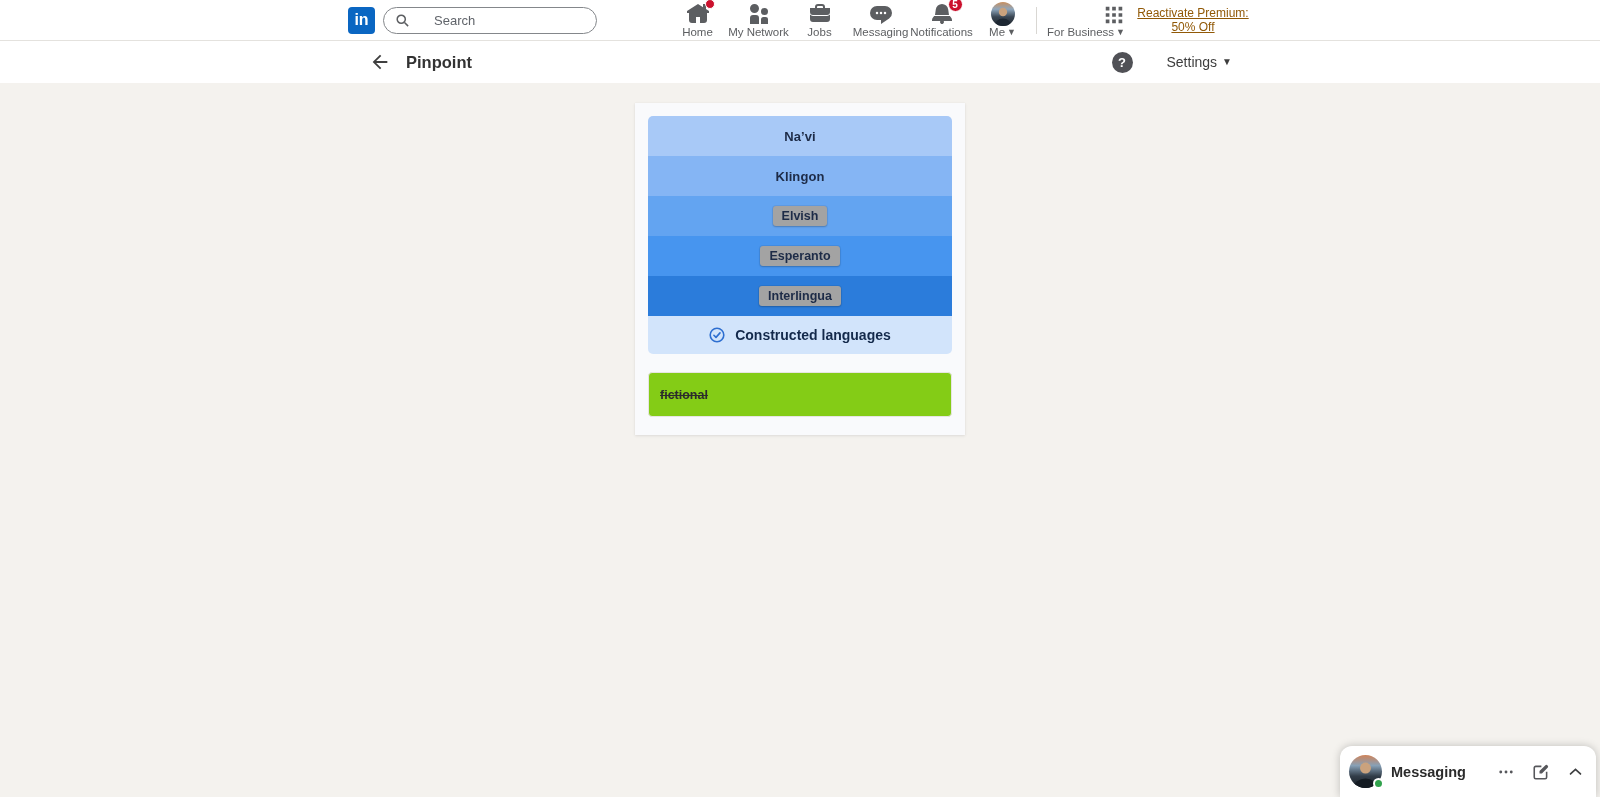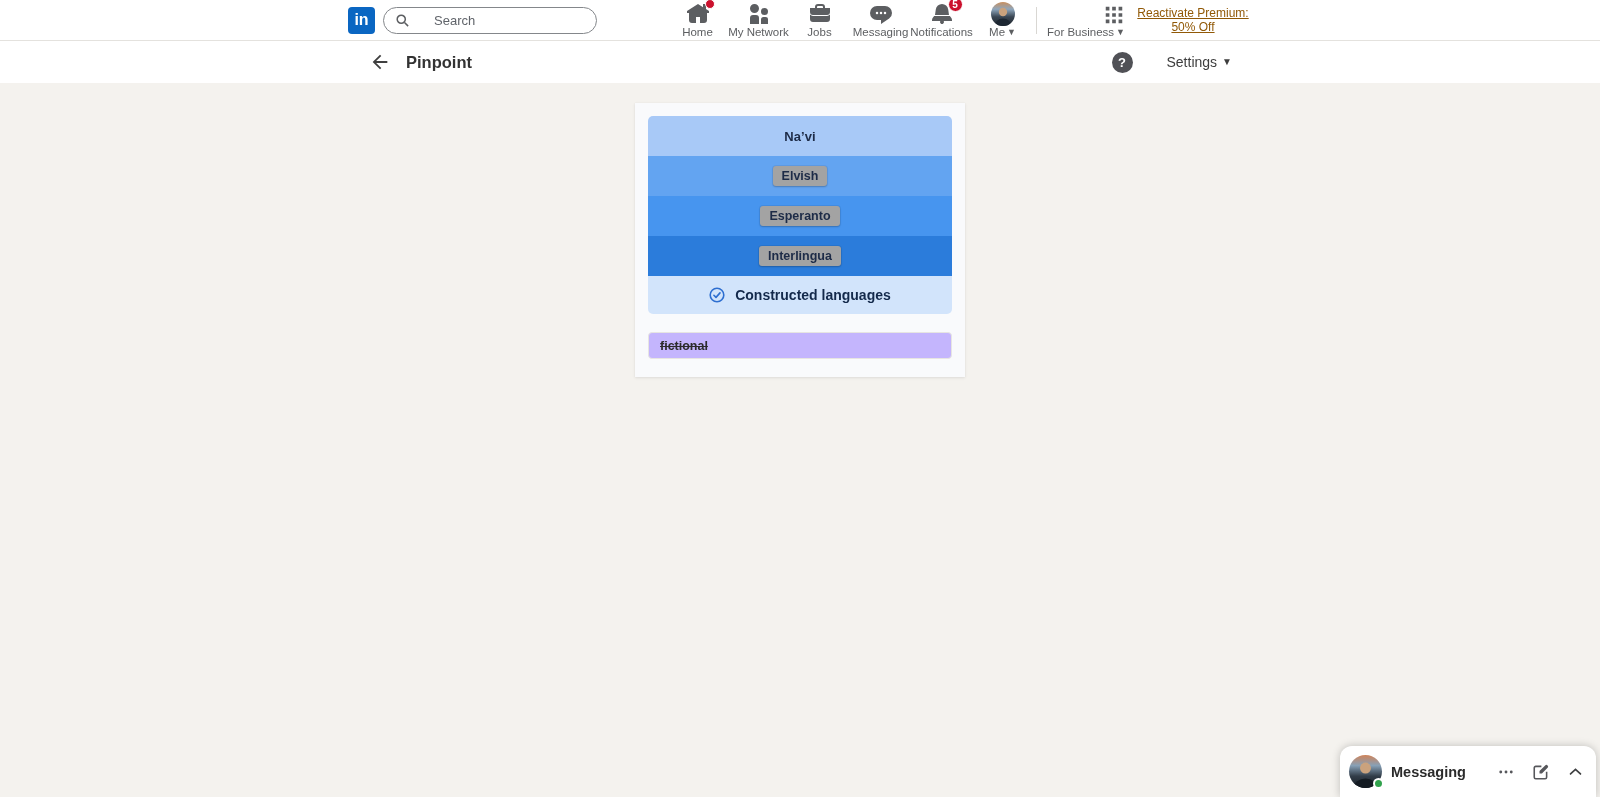--- a/index.html
+++ b/index.html
@@ -57,21 +57,21 @@
   .main { height:714px; background:var(--page_bg); }
   .card { width:330px; margin:0 auto; position:relative; top:20px; background:#f9fafc; border-radius:0;
           padding:13px 13px 18px; box-shadow:0 1px 3px rgba(0,0,0,.09), 0 0 1px rgba(0,0,0,.06); }
   .stack { border-radius:5px; overflow:hidden; }
   .clue-row { height:40px; display:flex; align-items:center; justify-content:center; }
   .clue-text { font-size:13px; font-weight:700; color:#1d2b47; letter-spacing:.1px; }
   .clue-pill { font-size:12.5px; font-weight:700; color:#1d2b47; background:#a3a3a3; padding:3px 9px;
                border-radius:3px; box-shadow:0 0 0 1px rgba(0,0,0,.05), 0 1px 2px rgba(0,0,0,.2); }
   .answer-row { height:38px; display:flex; align-items:center; justify-content:center; gap:10px; }
   .answer-label { font-size:14px; font-weight:700; color:#13294b; }
-  .guess-box { margin-top:18px; height:27px; background:#c4b5fd; border:1px solid #e7e5e2; border-radius:4px;
+  .guess-box { margin-top:18px; height:45px; background:#84cc16; border:1px solid #e7e5e2; border-radius:4px;
                display:flex; align-items:center; padding:0 11px; cursor:text; }
   .guess-text { font-size:12.5px; font-weight:600; color:#2c2c2c; text-decoration:line-through; }
 
   
   .msg-dock { position:absolute; right:4px; bottom:0; width:256px; height:51px; background:#fff;
               border-radius:12px 12px 0 0; box-shadow:0 0 8px rgba(0,0,0,.22); display:flex;
               align-items:center; padding:0 12px 0 9px; gap:9px; cursor:pointer; }
   .msg-avatar { width:33px; height:33px; border-radius:50%; position:relative; flex:none;
                 background:linear-gradient(180deg,#d0845a 0%,#87a0b6 32%,#323d49 64%,#171d23 100%); }
   .msg-avatar .ava-clip { position:absolute; inset:0; border-radius:50%; overflow:hidden; }
@@ -196,20 +196,23 @@
   </div>
 </div>
 
 <main class="main">
   <div class="card">
     <div class="stack">
       <div>
           <div class="clue-row" style="background: rgb(168, 201, 247);">
             <span class="clue-text">Na’vi</span>
           </div>
+          <div class="clue-row" style="background: rgb(133, 181, 244);">
+            <span class="clue-text">Klingon</span>
+          </div>
           <div class="clue-row" style="background: rgb(99, 164, 241);">
             <span class="clue-pill">Elvish</span>
           </div>
           <div class="clue-row" style="background: rgb(71, 149, 239);">
             <span class="clue-pill">Esperanto</span>
           </div>
           <div class="clue-row" style="background: rgb(43, 124, 219);">
             <span class="clue-pill">Interlingua</span>
           </div>
         </div>

